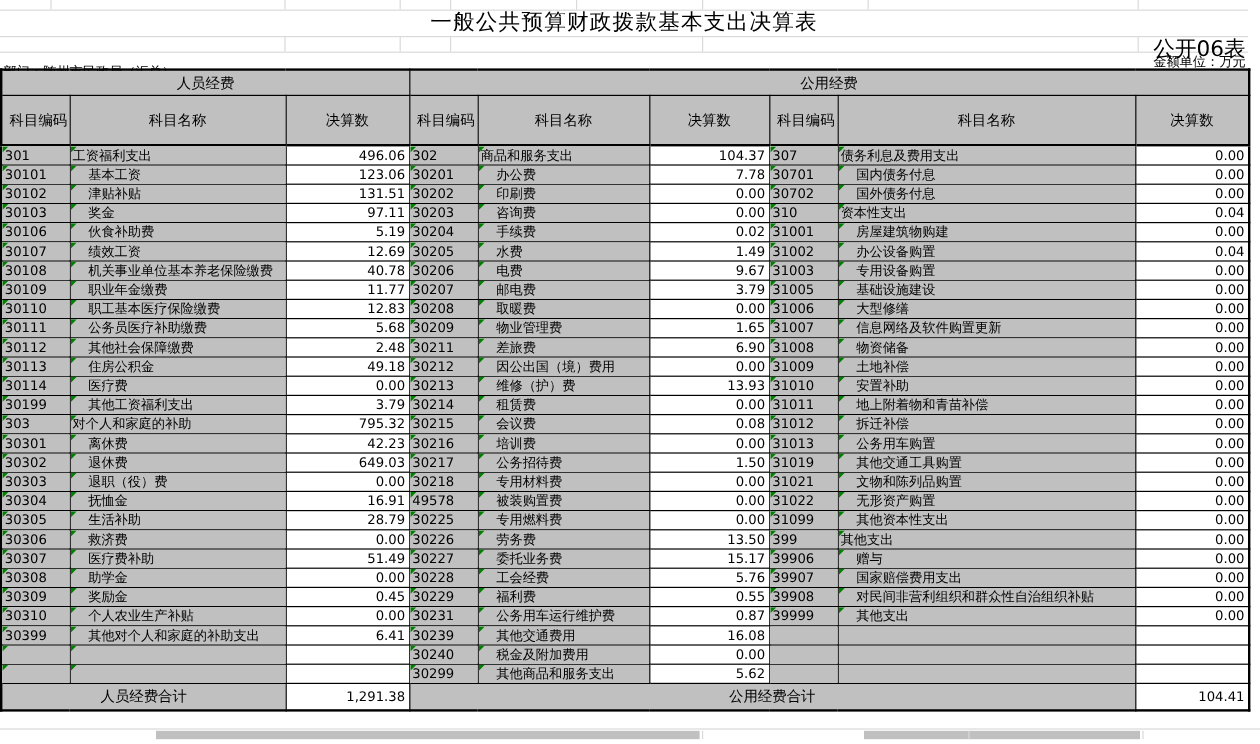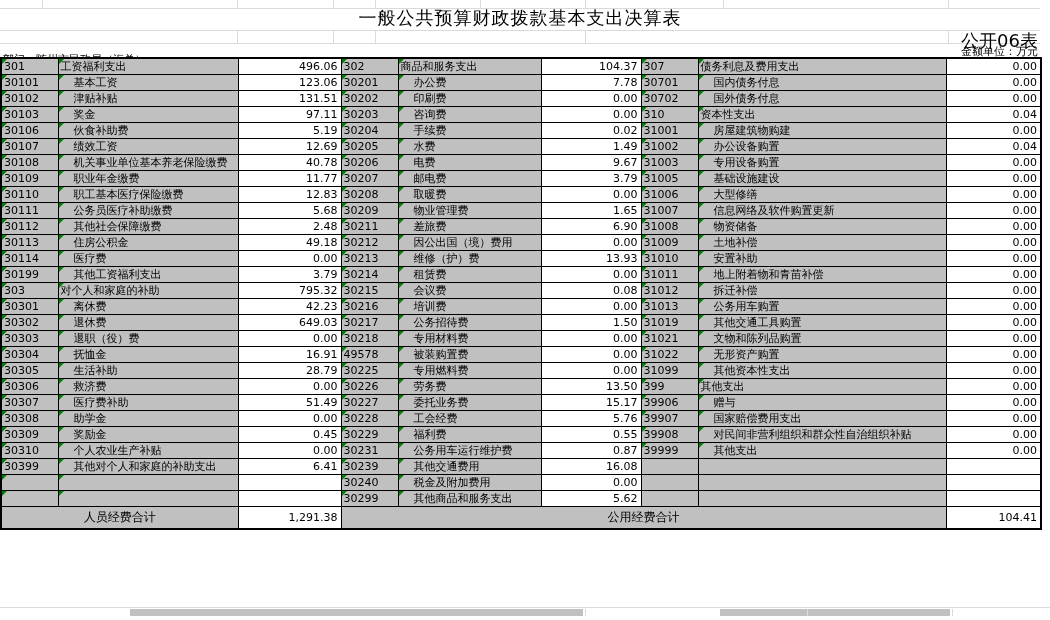--- a/index.html
+++ b/index.html
@@ -70,20 +70,35 @@
         <col style="width:180px">
         <col style="width:103px">
       <col style="width:57px">
         <col style="width:143px">
         <col style="width:100px">
       <col style="width:57px">
         <col style="width:248px">
         <col style="width:95px">
     </colgroup>
     <tbody id="rows">
+      <tr class="group">
+        <td colspan="3"><span>人员经费</span></td>
+        <td colspan="6"><span>公用经费</span></td>
+      </tr>
+      <tr class="colhead">
+        <td class="h-code"><span>科目编码</span></td>
+        <td><span>科目名称</span></td>
+        <td><span>决算数</span></td>
+        <td class="h-code"><span>科目编码</span></td>
+        <td><span>科目名称</span></td>
+        <td><span>决算数</span></td>
+        <td class="h-code"><span>科目编码</span></td>
+        <td><span>科目名称</span></td>
+        <td><span>决算数</span></td>
+      </tr>
 
     <tr class="body">
           <td class="code"><span class="tri"></span><span>301</span></td>
           <td class="name"><span class="tri"></span><span>工资福利支出</span></td>
           <td class="val"><span>496.06</span></td>
           <td class="code"><span class="tri"></span><span>302</span></td>
           <td class="name"><span class="tri"></span><span>商品和服务支出</span></td>
           <td class="val"><span>104.37</span></td>
           <td class="code"><span class="tri"></span><span>307</span></td>
           <td class="name"><span class="tri"></span><span>债务利息及费用支出</span></td>

